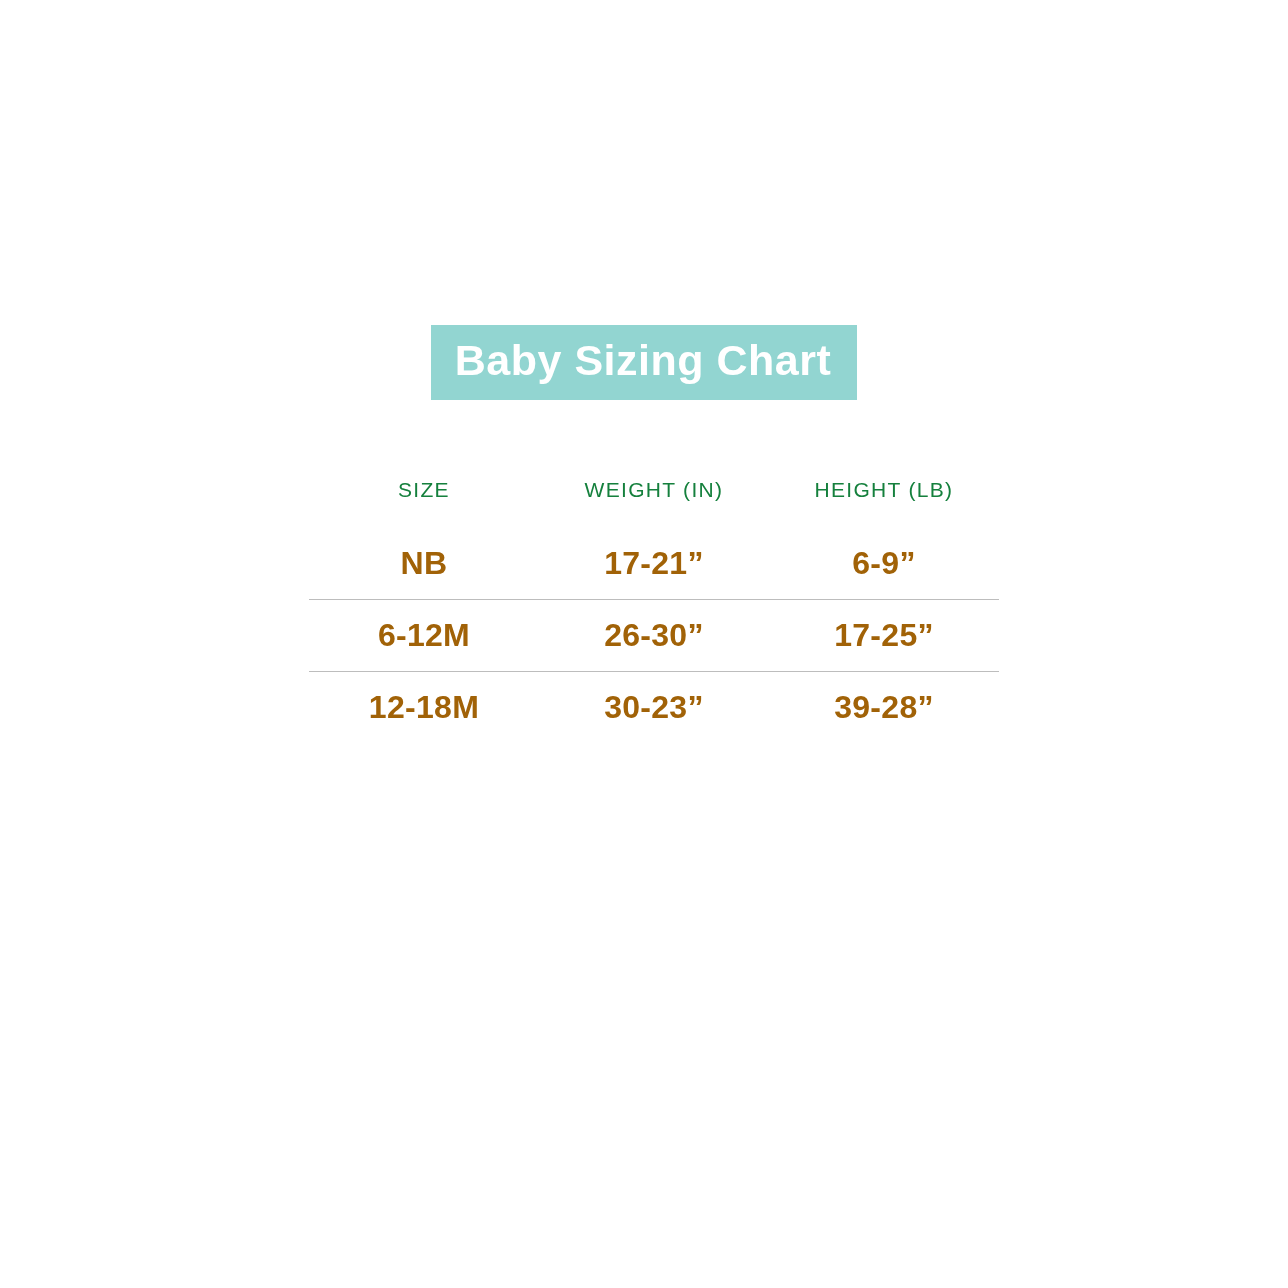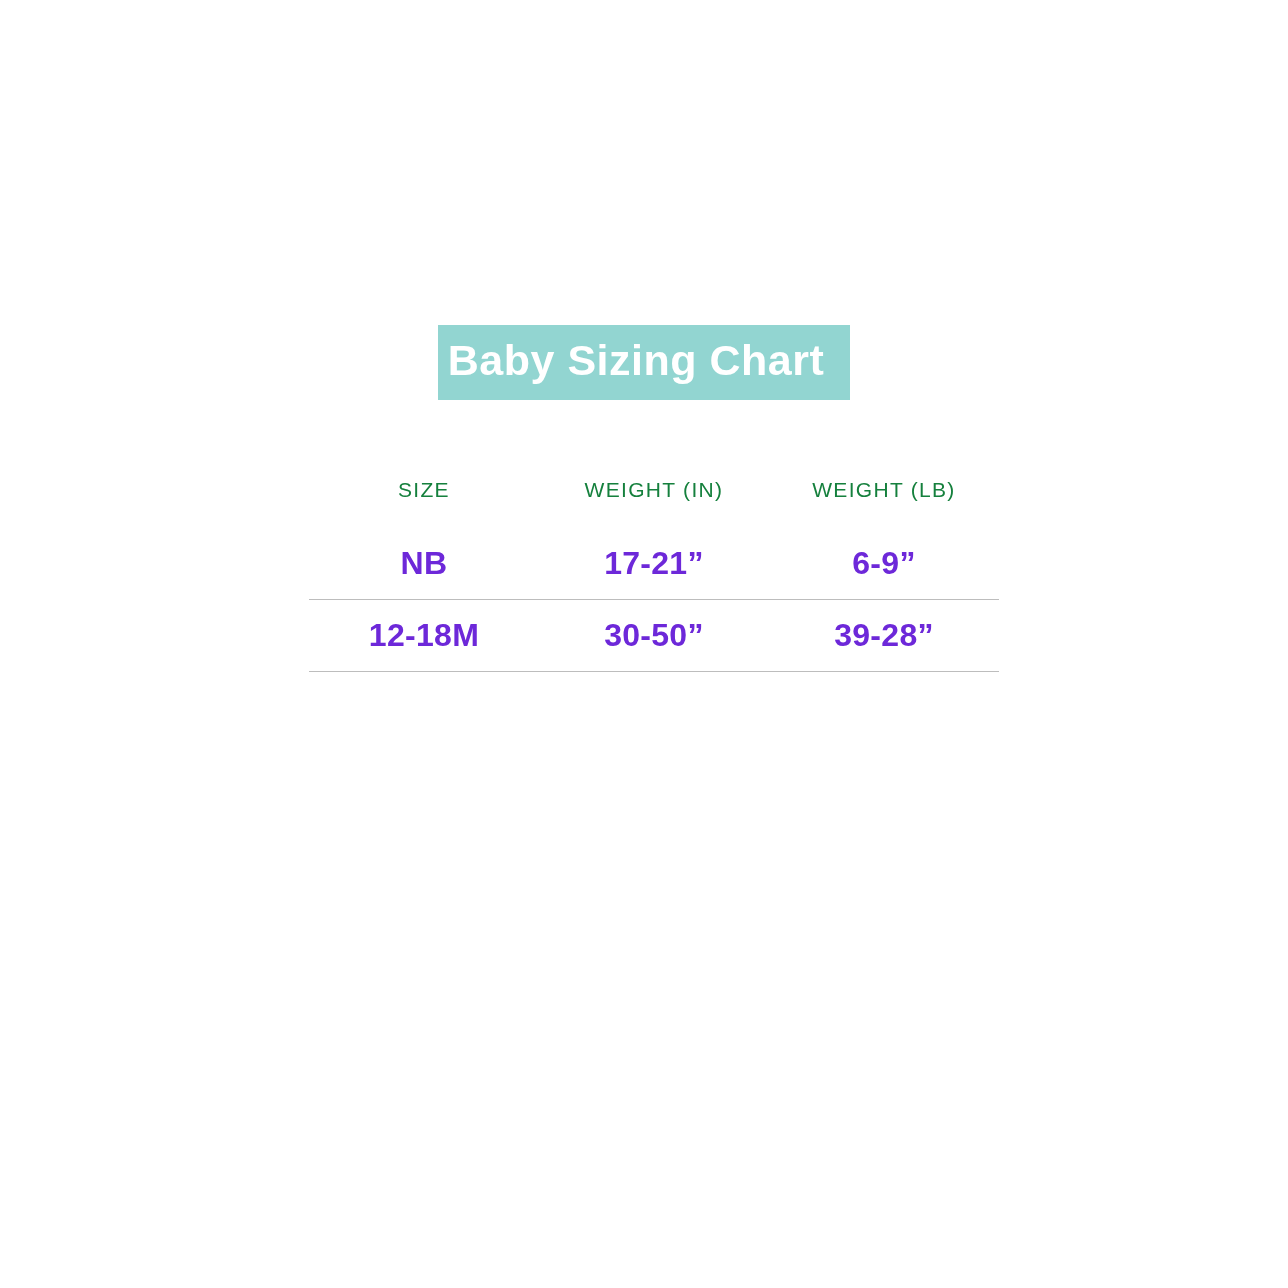--- a/index.html
+++ b/index.html
@@ -26,21 +26,21 @@
     top: 325px;
     display: flex;
     justify-content: center;
   }
   .title-badge {
     background: #92d5d1;
     color: #ffffff;
     font-size: 43px;
     font-weight: bold;
     letter-spacing: 0.5px;
-    padding: 14px 26px 18px 10px;
+    padding: 14px 26px 18px 24px;
     line-height: 1;
     white-space: nowrap;
   }
   .table-wrap {
     position: absolute;
     left: 309px;
     top: 478px;
     width: 690px;
   }
   table {
@@ -56,21 +56,21 @@
     font-weight: normal;
     color: #15803d;
     letter-spacing: 1.3px;
     text-align: center;
     padding: 0 0 26px 0;
     white-space: nowrap;
   }
   td {
     font-size: 32px;
     font-weight: bold;
-    color: #6d28d9;
+    color: #a16207;
     text-align: center;
     height: 71px;
     padding: 0;
     white-space: nowrap;
     letter-spacing: 0.3px;
   }
   tbody tr {
     border-bottom: 1px solid #bdbdbd;
   }
   tbody tr:nth-child(3),
@@ -95,31 +95,36 @@
     <table>
       <colgroup>
         <col class="c-size">
         <col class="c-height">
         <col class="c-weight">
       </colgroup>
       <thead>
         <tr>
           <th>SIZE</th>
           <th>WEIGHT (IN)</th>
-          <th>WEIGHT (LB)</th>
+          <th>HEIGHT (LB)</th>
         </tr>
       </thead>
       <tbody>
         <tr>
           <td>NB</td>
           <td>17-21”</td>
           <td>6-9”</td>
         </tr>
         <tr>
+          <td>6-12M</td>
+          <td>26-30”</td>
+          <td>17-25”</td>
+        </tr>
+        <tr>
           <td>12-18M</td>
-          <td>30-50”</td>
+          <td>30-23”</td>
           <td>39-28”</td>
         </tr>
       </tbody>
     </table>
   </div>
 
 </div>
 
 </body></html>

